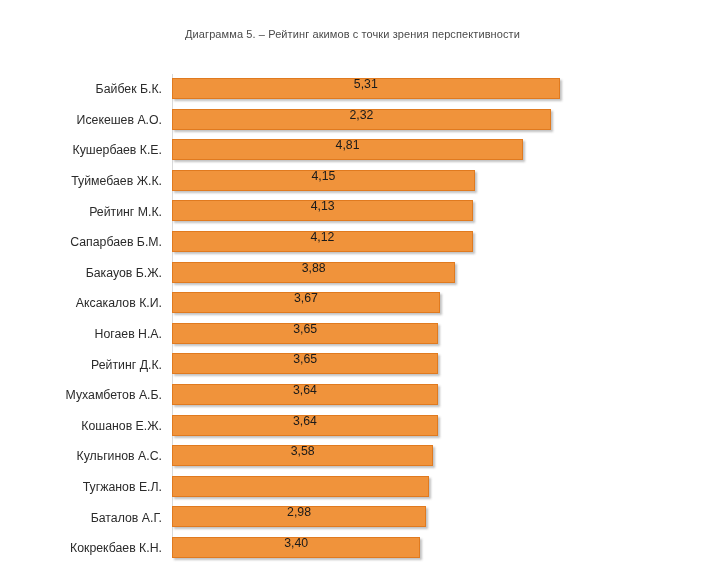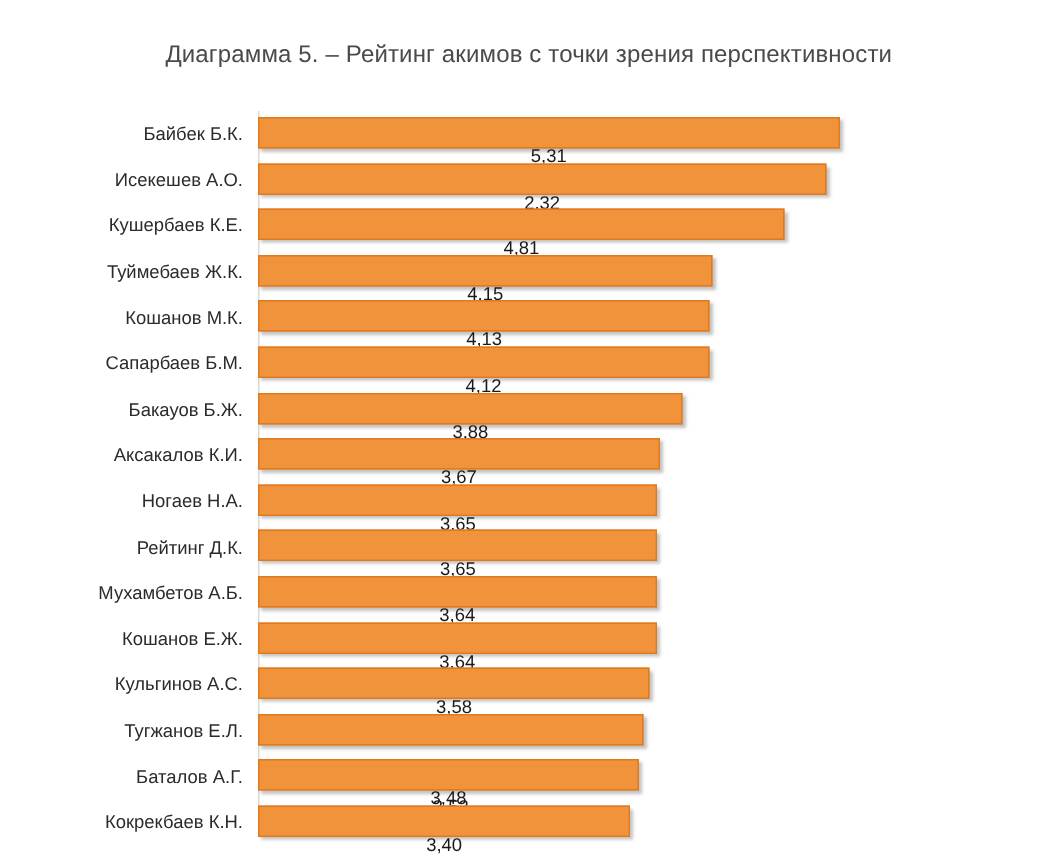--- a/index.html
+++ b/index.html
@@ -18,21 +18,21 @@
     width: 705px;
     height: 577px;
     box-sizing: border-box;
   }
   .chart-title {
     position: absolute;
     top: 28px;
     left: 0;
     width: 705px;
     text-align: center;
-    font-size: 16px;
+    font-size: 11px;
     color: #4a4a4a;
     font-family: "Liberation Sans", sans-serif;
     letter-spacing: 0.1px;
   }
   .plot {
     position: absolute;
     top: 74px;
     left: 0;
     width: 618px;
     height: 470px;
@@ -63,21 +63,21 @@
     top: 4px;
     left: 0;
     height: 21px;
     background: #f0933b;
     border: 1px solid #e07a1f;
     box-sizing: border-box;
     box-shadow: 2px 2px 2px rgba(120,120,120,0.45);
   }
   .bar-value {
     position: absolute;
-    top: 20px;
+    top: 0;
     height: 21px;
     line-height: 21px;
     font-size: 12.3px;
     color: #1a1a1a;
     font-family: "Liberation Sans", sans-serif;
     transform: translateX(-50%);
     white-space: nowrap;
     text-align: center;
   }
   .baseline {
@@ -118,21 +118,21 @@
         </div>
       </div>
       <div class="row">
         <div class="row-label">Туймебаев Ж.К.</div>
         <div class="bar-area">
           <div class="bar" style="width: 302.95px; background: rgb(240, 147, 59); border-color: rgb(224, 122, 31);"></div>
           <div class="bar-value" style="left: 151.475px;">4,15</div>
         </div>
       </div>
       <div class="row">
-        <div class="row-label">Кошанов М.К.</div>
+        <div class="row-label">Рейтинг М.К.</div>
         <div class="bar-area">
           <div class="bar" style="width: 301.49px; background: rgb(240, 147, 59); border-color: rgb(224, 122, 31);"></div>
           <div class="bar-value" style="left: 150.745px;">4,13</div>
         </div>
       </div>
       <div class="row">
         <div class="row-label">Сапарбаев Б.М.</div>
         <div class="bar-area">
           <div class="bar" style="width: 300.76px; background: rgb(240, 147, 59); border-color: rgb(224, 122, 31);"></div>
           <div class="bar-value" style="left: 150.38px;">4,12</div>
@@ -191,21 +191,21 @@
         <div class="row-label">Тугжанов Е.Л.</div>
         <div class="bar-area">
           <div class="bar" style="width: 256.96px; background: rgb(240, 147, 59); border-color: rgb(224, 122, 31);"></div>
           <div class="bar-value" style="left: 128.48px; margin-top: 36px;">3,52</div>
         </div>
       </div>
       <div class="row">
         <div class="row-label">Баталов А.Г.</div>
         <div class="bar-area">
           <div class="bar" style="width: 254.04px; background: rgb(240, 147, 59); border-color: rgb(224, 122, 31);"></div>
-          <div class="bar-value" style="left: 127.02px;">3,48</div>
+          <div class="bar-value" style="left: 127.02px;">2,98</div>
         </div>
       </div>
       <div class="row">
         <div class="row-label">Кокрекбаев К.Н.</div>
         <div class="bar-area">
           <div class="bar" style="width: 248.2px; background: rgb(240, 147, 59); border-color: rgb(224, 122, 31);"></div>
           <div class="bar-value" style="left: 124.1px;">3,40</div>
         </div>
       </div>
     </div>

